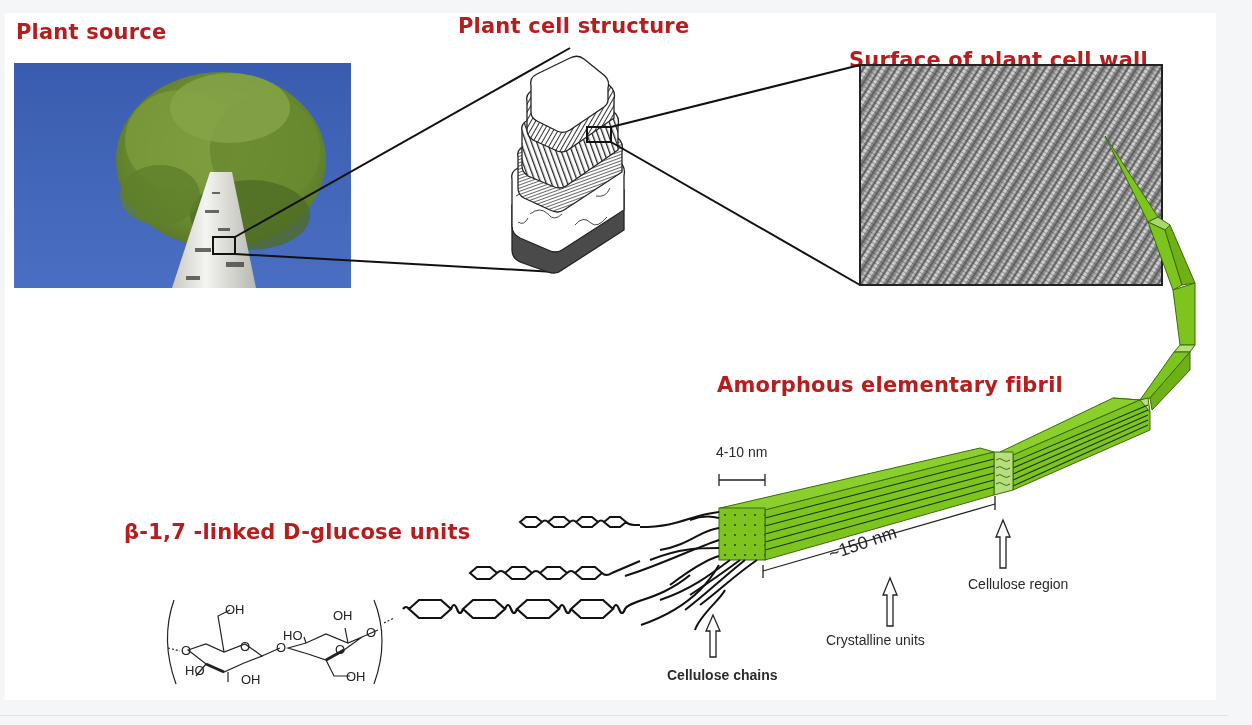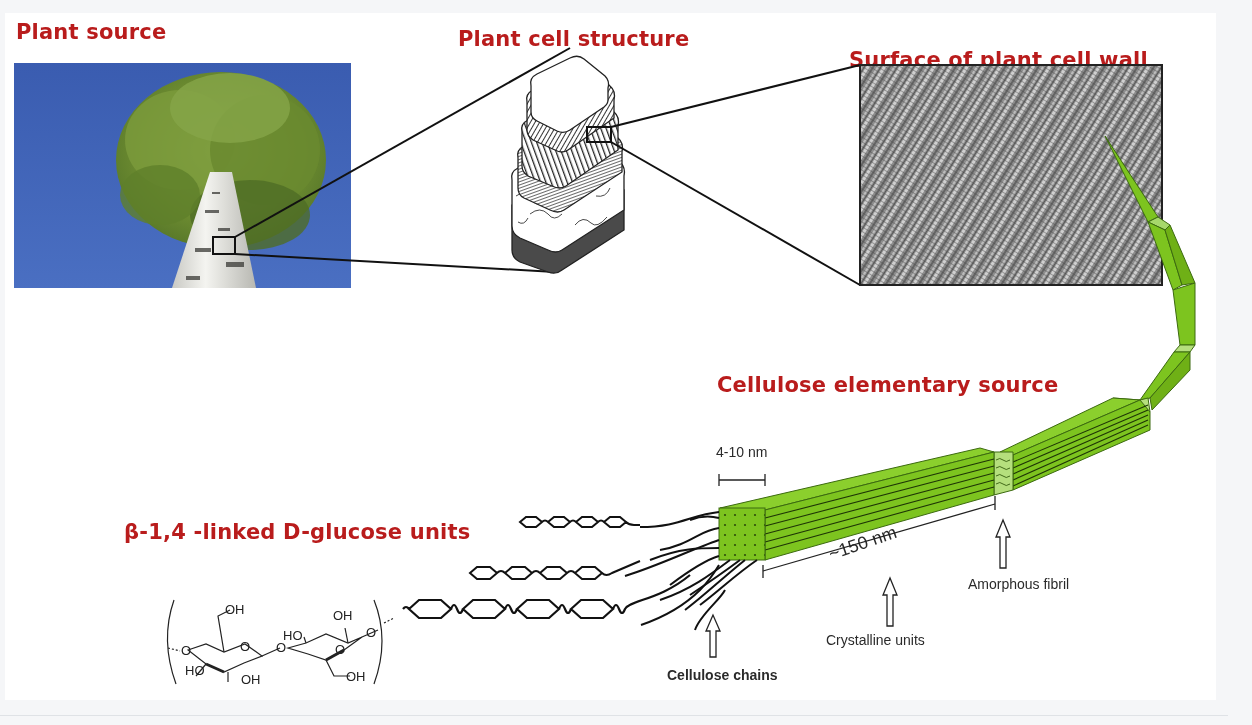--- a/index.html
+++ b/index.html
@@ -11,30 +11,30 @@
   .chemlbl{font-family:"Liberation Sans",sans-serif;font-size:13px;fill:#222;}
   svg{position:absolute;left:0;top:0;}
 </style>
 </head>
 <body>
 
 <div class="panel"></div>
 <div class="divider"></div>
 
 <div class="title" style="left:16px;top:20px;">Plant source</div>
-<div class="title" style="left:458px;top:14px;margin-top:13px;">Plant cell structure</div>
+<div class="title" style="left:458px;top:14px;">Plant cell structure</div>
 <div class="title" style="left:849px;top:20px;margin-top:28px;">Surface of plant cell wall</div>
-<div class="title" style="left:717px;top:373px;">Cellulose elementary source</div>
-<div class="title" style="left:124px;top:520px;font-weight:bold;">β-1,4 -linked D-glucose units</div>
+<div class="title" style="left:717px;top:373px;">Amorphous elementary fibril</div>
+<div class="title" style="left:124px;top:520px;font-weight:bold;">β-1,7 -linked D-glucose units</div>
 
 <div class="label" style="left:716px;top:444px;">4-10 nm</div>
 <div class="label" style="left:826px;top:545px;transform:rotate(-19deg);transform-origin:left top;font-size:18px;">~150 nm</div>
 <div class="label" style="left:667px;top:667px;font-weight:bold;">Cellulose chains</div>
 <div class="label" style="left:826px;top:632px;">Crystalline units</div>
-<div class="label" style="left:968px;top:576px;">Amorphous fibril</div>
+<div class="label" style="left:968px;top:576px;">Cellulose region</div>
 
 <svg width="1252" height="725" viewBox="0 0 1252 725">
   <defs>
     <linearGradient id="sky" x1="0" y1="0" x2="0" y2="1">
       <stop offset="0" stop-color="#3a5cb0"></stop>
       <stop offset="1" stop-color="#4a6fc2"></stop>
     </linearGradient>
     <radialGradient id="canopy" cx="0.5" cy="0.45" r="0.55">
       <stop offset="0" stop-color="#8aa84a"></stop>
       <stop offset="0.7" stop-color="#6d8c31"></stop>

